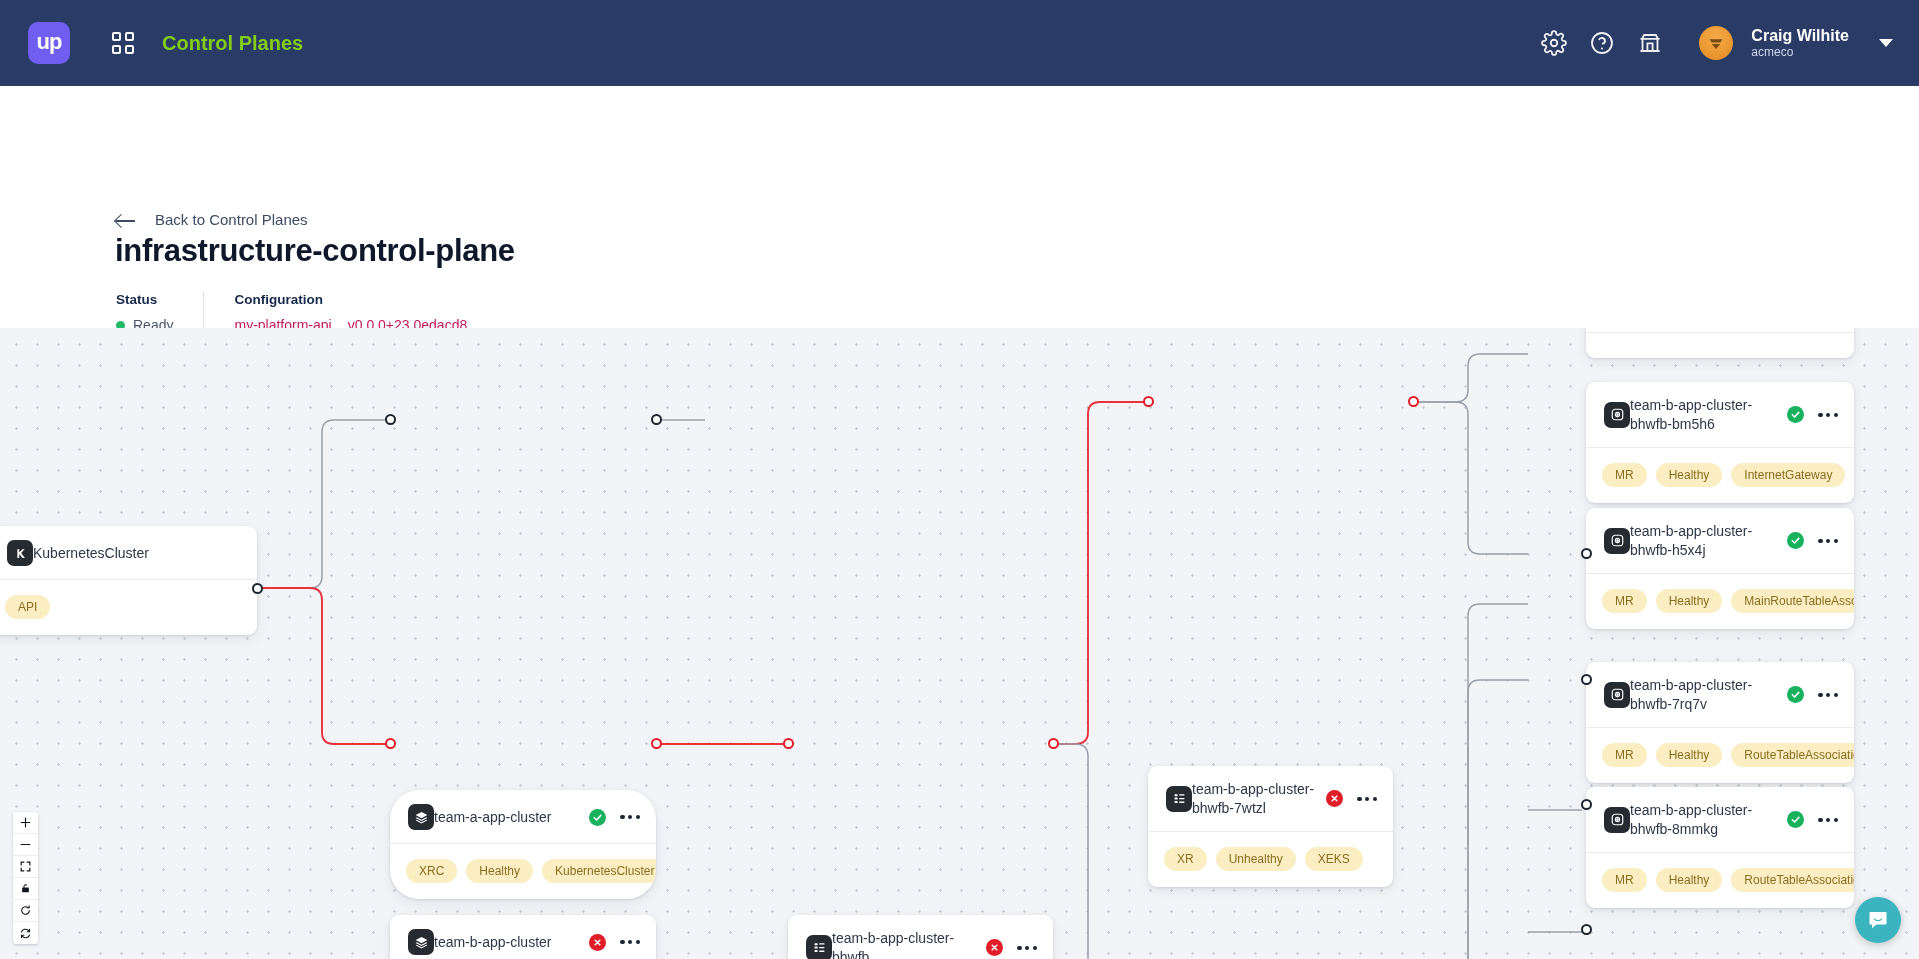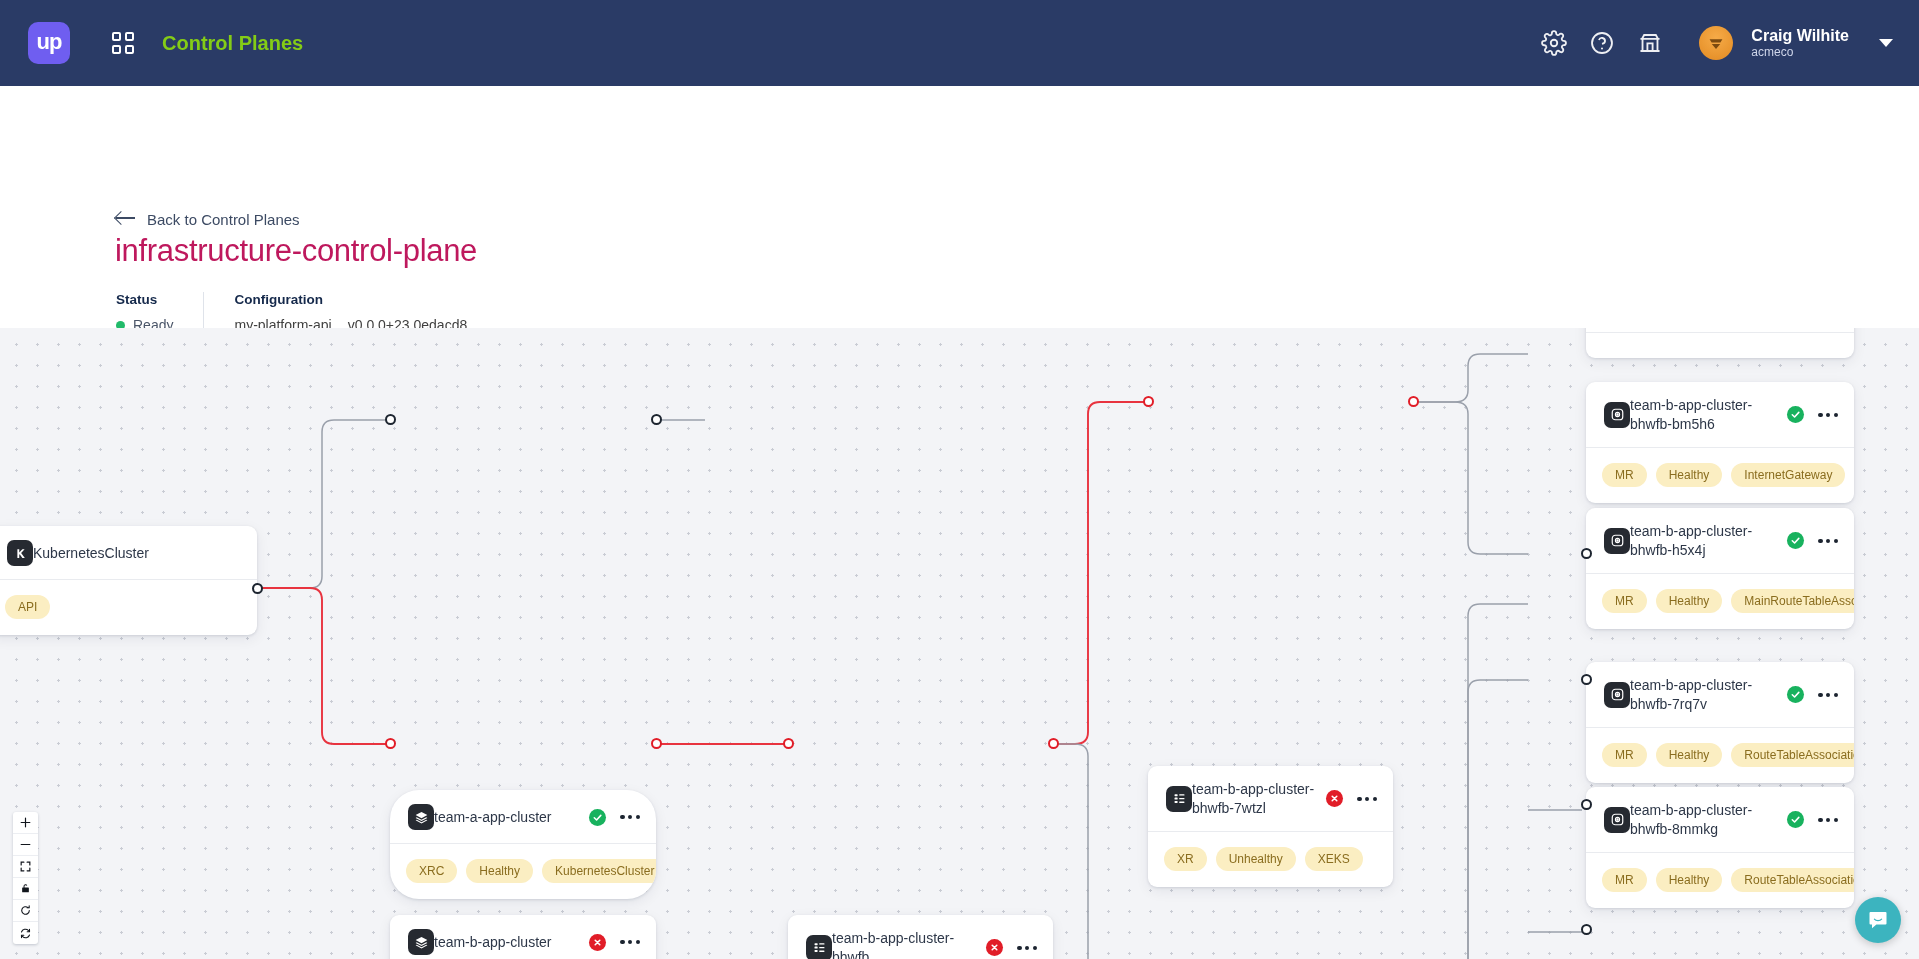--- a/index.html
+++ b/index.html
@@ -42,38 +42,38 @@
     display:flex;align-items:center;justify-content:center;
   }
   .user-block { display:flex; align-items:center; gap: 18px; margin-left: 14px;}
   .user-name { color:#fff; font-size: 16px; font-weight: 700; line-height: 1.15;}
   .user-org  { color:#cfd6ea; font-size: 12px; line-height: 1.2;}
   .caret { width:0;height:0;border-left:7px solid transparent;border-right:7px solid transparent;border-top:8px solid #fff; margin-left: 12px; cursor:pointer;}
 
   
   .header { position:absolute; left:0; top:86px; width:1919px; height:241px; background:#fff; }
   .back-link {
-    position:absolute; left:116px; top:125px; display:flex; align-items:flex-start; gap:12px;
+    position:absolute; left:116px; top:125px; display:flex; align-items:flex-end; gap:20px;
     color:#3c4a63; font-size:15px; cursor:pointer;
   }
   .back-arrow { width:19px;height:14px;position:relative; }
   .back-arrow::before{content:"";position:absolute;left:0;top:6px;width:19px;height:1.8px;background:#3c4a63;}
   .back-arrow::after{content:"";position:absolute;left:0;top:2.2px;width:9px;height:9px;border-left:1.8px solid #3c4a63;border-bottom:1.8px solid #3c4a63;transform:rotate(45deg);}
 
   .page-title {
     position:absolute; left:115px; top:147px;
-    font-size: 31px; font-weight: 400; color:#be185d; letter-spacing:-.3px;
+    font-size: 31px; font-weight: 700; color:#0f172a; letter-spacing:-.3px;
   }
   .meta { position:absolute; left:116px; top:206px; display:flex; align-items:flex-start; }
   .meta-col { display:flex; flex-direction:column; }
   .meta-label { font-size:13.5px; font-weight:700; color:#15294b; margin-bottom:10px;}
   .meta-value { font-size:14px; color:#4a5568; display:flex; align-items:center; gap:8px;}
   .dot-green { width:9px;height:9px;border-radius:50%;background:#21ba6a; display:inline-block;}
   .meta-divider { width:1px; background:#dfe3ea; height:48px; margin:0 30px; }
-  .cfg-row { display:flex; gap:16px; font-size:14px; color:#404040;}
+  .cfg-row { display:flex; gap:16px; font-size:14px; color:#be185d;}
 
   .tabs { position:absolute; left:116px; top:285px; display:flex; gap:0; }
   .tab {
     font-size:16px; font-weight:700; color:#15294b; padding: 0 0 17px 0; margin-right:56px;
     cursor:pointer; position:relative;
   }
   .tab.active { color:#5b4ae0; }
   .tab.active::after{
     content:""; position:absolute; left:-2px; right:-2px; bottom:0; height:3px; background:#5b4ae0; border-radius:2px;
   }

